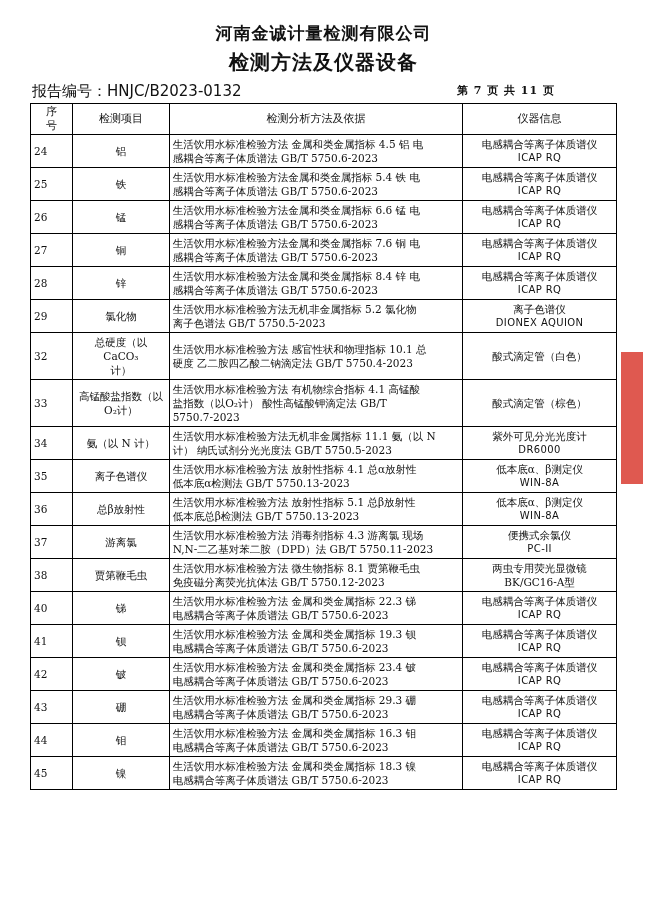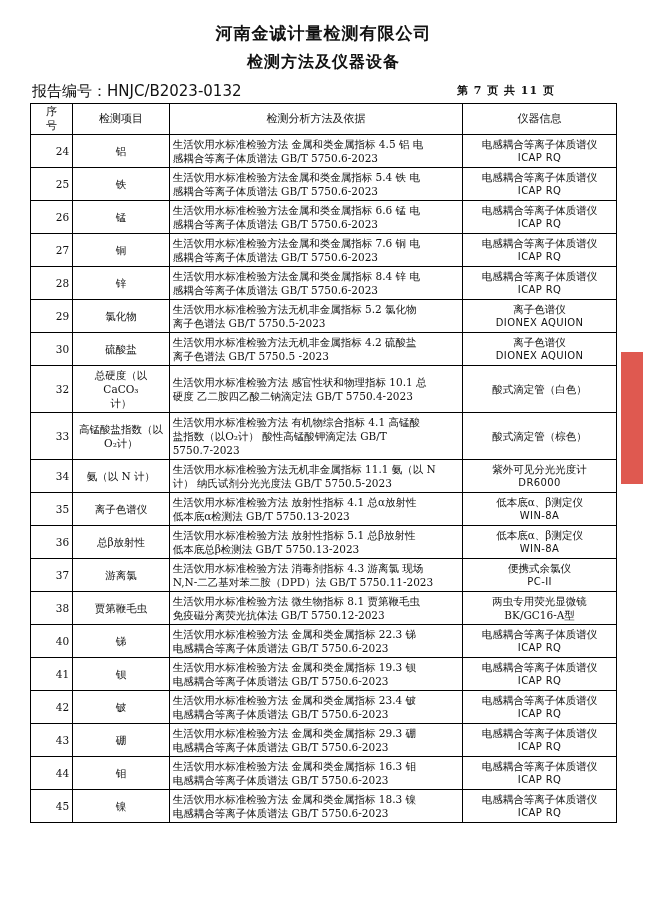--- a/index.html
+++ b/index.html
@@ -26,21 +26,21 @@
   .doc-title {
     text-align: center;
     font-size: 17px;
     font-weight: bold;
     letter-spacing: 1px;
     margin: 6px 0 0 0;
     line-height: 26px;
   }
   .doc-subtitle {
     text-align: center;
-    font-size: 16px;
+    font-size: 20px;
     font-weight: bold;
     letter-spacing: 1px;
     margin: 4px 0 0 0;
     line-height: 24px;
   }
   .meta-row {
     display: flex;
     justify-content: space-between;
     align-items: flex-end;
     font-size: 11px;
@@ -75,21 +75,21 @@
     font-weight: normal;
     font-size: 11px;
     height: 20px;
     padding: 1px 11px;
   }
   col.c-no { width: 42px; }
   col.c-item { width: 96px; }
   col.c-method { width: 292px; }
   col.c-instr { width: 153px; }
   td.no {
-    text-align: right;
+    text-align: left;
     font-size: 11px;
     border-radius: 12px;
   }
   td.item {
     text-align: center;
     font-size: 10.5px;
     line-height: 13px;
   }
   td.method {
     text-align: left;
@@ -225,34 +225,20 @@
           <td class="method">
             <span class="ln">生活饮用水标准检验方法无机非金属指标 5.2 氯化物</span>
             <span class="ln">离子色谱法 GB/T 5750.5-2023</span>
           </td>
           <td class="instr">
             <span class="ln">离子色谱仪</span>
             <span class="ln ln-en">DIONEX AQUION</span>
           </td>
         </tr>
         <tr>
-          <td class="no">30</td>
-          <td class="item">
-            <span class="ln">硫酸盐</span>
-          </td>
-          <td class="method">
-            <span class="ln">生活饮用水标准检验方法无机非金属指标 4.2 硫酸盐</span>
-            <span class="ln">离子色谱法 GB/T 5750.5 -2023</span>
-          </td>
-          <td class="instr">
-            <span class="ln">离子色谱仪</span>
-            <span class="ln ln-en">DIONEX AQUION</span>
-          </td>
-        </tr>
-        <tr>
           <td class="no">32</td>
           <td class="item">
             <span class="ln">总硬度（以 CaCO₃</span>
             <span class="ln">计）</span>
           </td>
           <td class="method">
             <span class="ln">生活饮用水标准检验方法 感官性状和物理指标 10.1 总</span>
             <span class="ln">硬度 乙二胺四乙酸二钠滴定法 GB/T 5750.4-2023</span>
           </td>
           <td class="instr">

